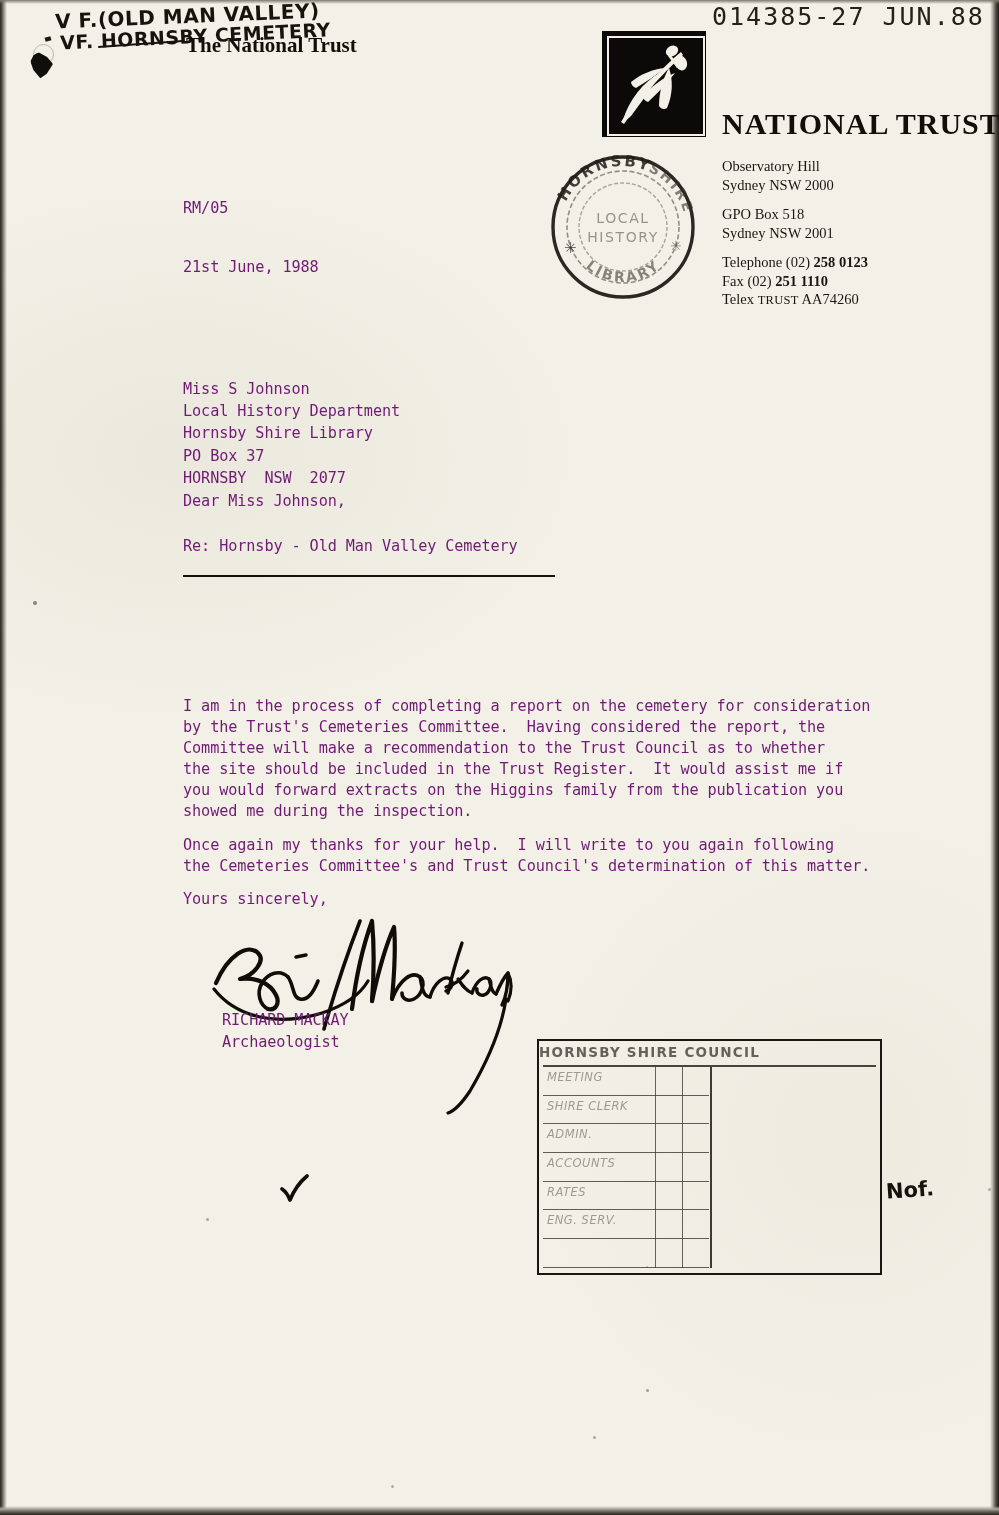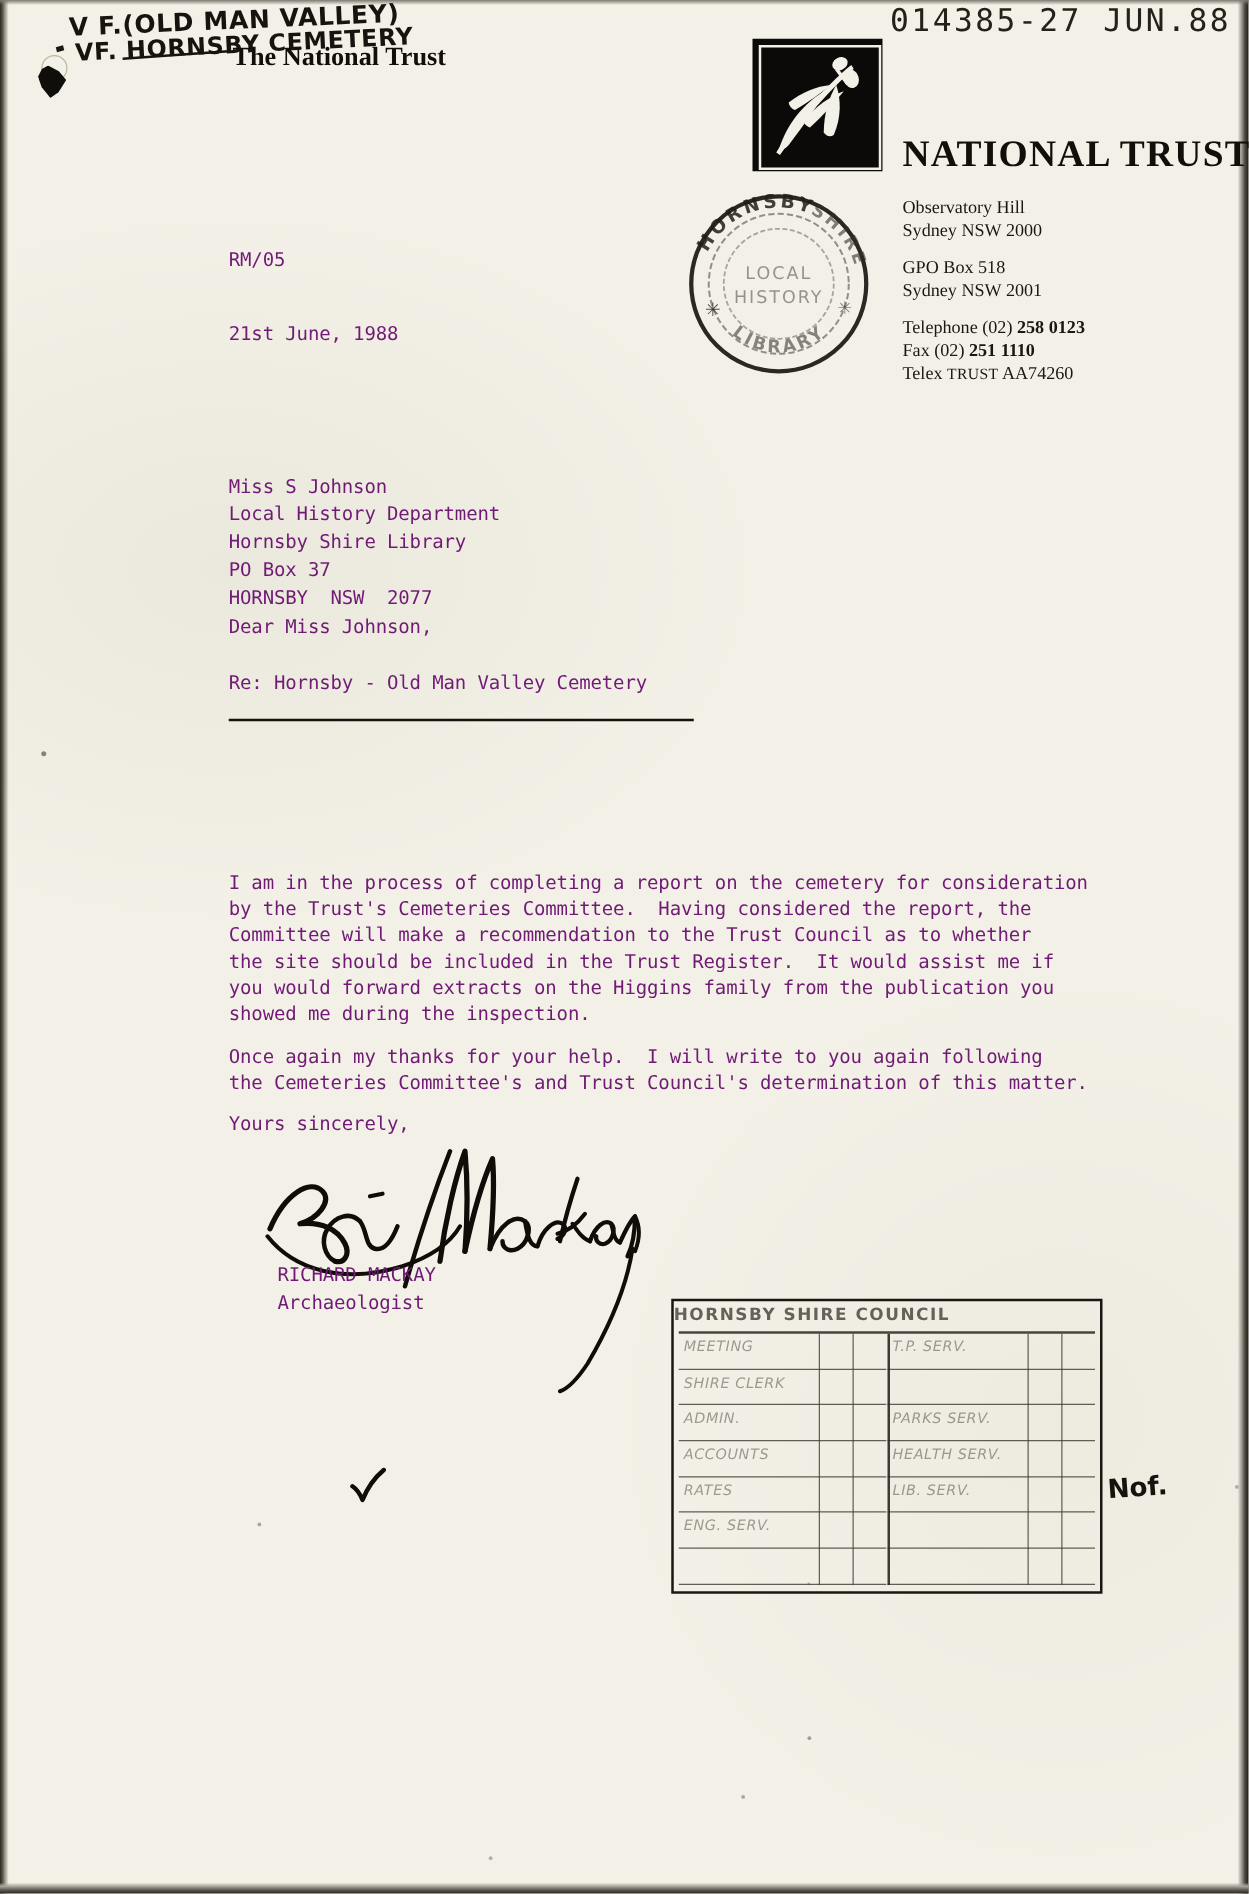--- a/index.html
+++ b/index.html
@@ -504,43 +504,20 @@
             <span class="rt-label">RATES</span>
           </div>
         <div class="rt-row">
             <span class="rt-label">ENG. SERV.</span>
           </div>
         <div class="rt-row"></div>
         <div class="rt-cellline-a"></div>
         <div class="rt-cellline-b"></div>
       </div>
 
-      <div class="rt-col right">
-        <div class="rt-row">
-            <span class="rt-label">T.P. SERV.</span>
-          </div>
-        <div class="rt-row">
-            <span class="rt-label"></span>
-          </div>
-        <div class="rt-row">
-            <span class="rt-label">PARKS SERV.</span>
-          </div>
-        <div class="rt-row">
-            <span class="rt-label">HEALTH SERV.</span>
-          </div>
-        <div class="rt-row">
-            <span class="rt-label">LIB. SERV.</span>
-          </div>
-        <div class="rt-row">
-            <span class="rt-label"></span>
-          </div>
-        <div class="rt-row"></div>
-        <div class="rt-cellline-a"></div>
-        <div class="rt-cellline-b"></div>
-      </div>
 
       <div class="rt-divider"></div>
     </div>
   </div>
 
   <svg class="tick" viewBox="0 0 30 30">
     <path d="M3 15 C6 17, 9 21, 11 26 C15 16, 22 7, 28 2" fill="none" stroke="#100d09" stroke-width="3.6" stroke-linecap="round" stroke-linejoin="round"></path>
   </svg>
 
   <div class="initials">Nof.</div>

